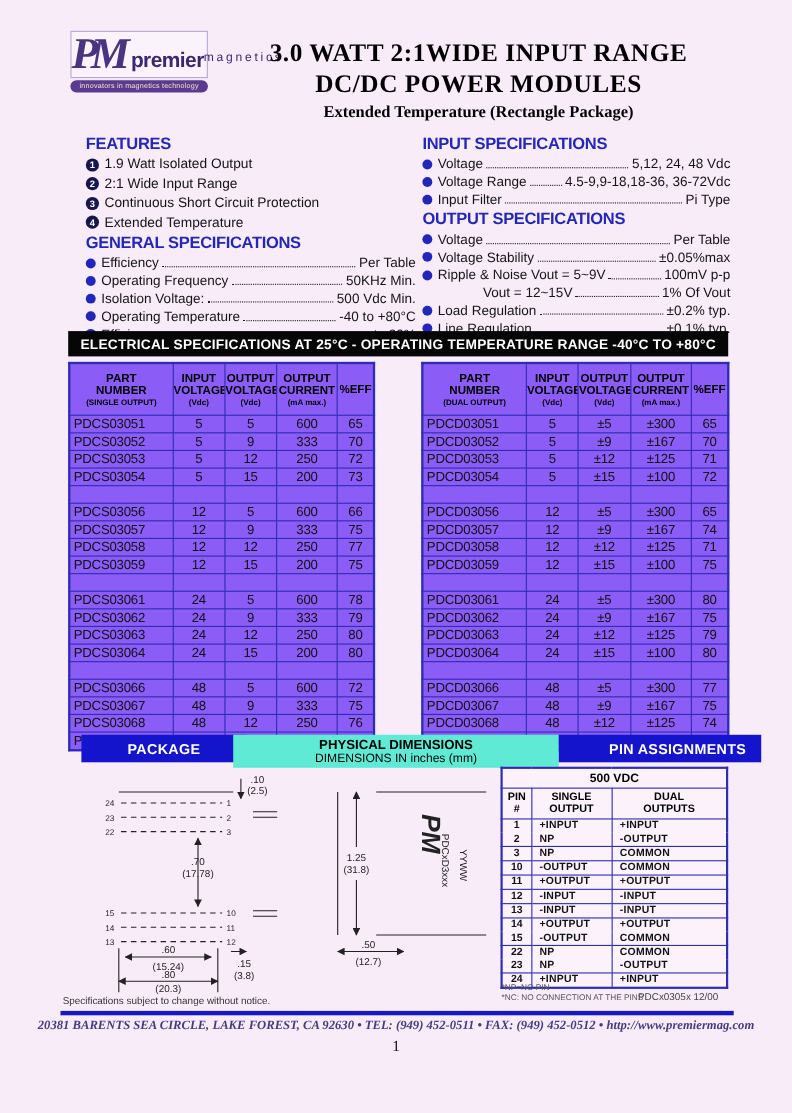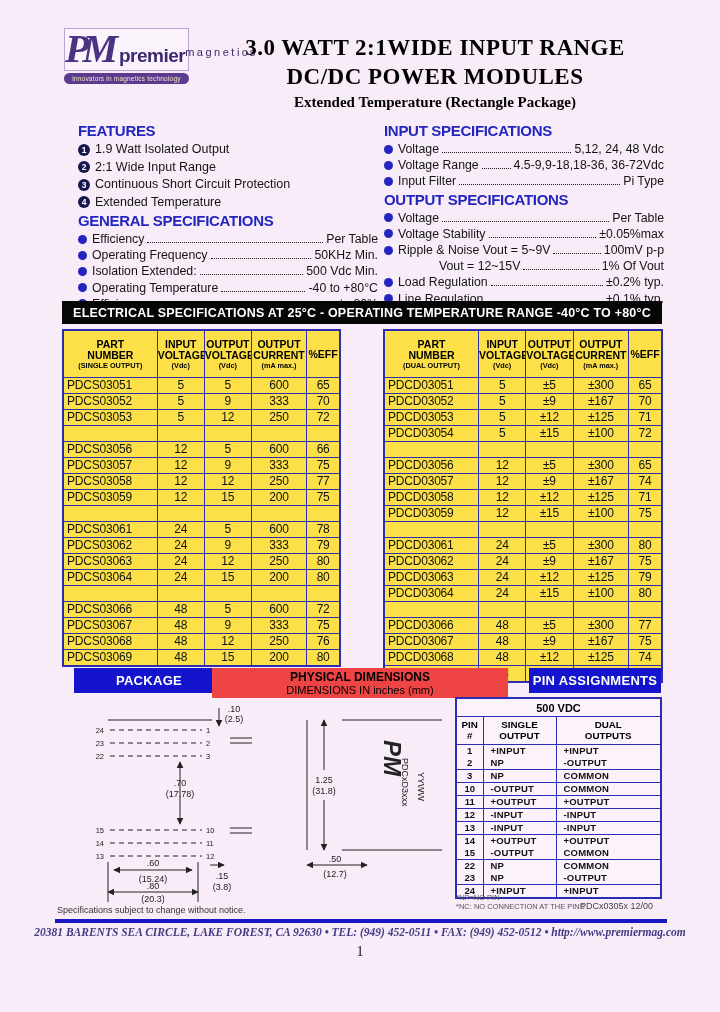--- a/index.html
+++ b/index.html
@@ -29,37 +29,37 @@
   .dot-bullet.hidden-bullet{visibility:hidden;}
   .spec-line.indent .hidden-bullet{flex-basis:50px;}
   .leader{flex:1;border-bottom:1.6px dotted #1c1c1c;margin:0 3px;height:0.72em;min-width:8px;}
   .spec-value{white-space:nowrap;}
 
   
   .elec-banner{position:absolute;left:62px;top:301px;width:600px;height:23px;background:#060606;color:#fff;
     font:700 12.5px "Liberation Sans",sans-serif;display:flex;align-items:center;justify-content:center;letter-spacing:0.2px;}
 
   
-  .elec{border-collapse:collapse;table-layout:fixed;background:#fde047;border:2px solid #2d2db4;}
+  .elec{border-collapse:collapse;table-layout:fixed;background:#8b5cf6;border:2px solid #2d2db4;}
   #single-table{position:absolute;left:62px;top:329px;width:279px;}
   #dual-table{position:absolute;left:383px;top:329px;width:280px;}
   .elec th,.elec td{border:1px solid #2d2db4;padding:0;overflow:hidden;}
   .elec thead th{height:46px;vertical-align:middle;text-align:center;}
   .h-main{font:700 10.5px "Liberation Sans",sans-serif;line-height:11px;color:#000;}
   .h-sub{font:700 7.3px "Liberation Sans",sans-serif;line-height:9px;color:#000;}
   .elec td{height:15px;font:400 12px "Liberation Sans",sans-serif;color:#111;text-align:center;line-height:15px;letter-spacing:-0.2px;}
   .elec td.pn{text-align:left;padding-left:3px;}
   .elec tr.spacer td{height:11px;}
 
   
   .banner-blue{position:absolute;height:25px;background:#1414cc;color:#fff;font:700 13px "Liberation Sans",sans-serif;
     display:flex;align-items:center;justify-content:center;letter-spacing:0.3px;}
   #pkg-banner{left:74px;top:668px;width:150px;}
-  #pin-banner{left:529px;top:668px;width:132px;}
-  .dim-head{position:absolute;left:212px;top:668px;width:296px;height:30px;background:#ef4444;text-align:center;color:#000;}
+  #pin-banner{left:508px;top:668px;width:152px;padding-left:32px;}
+  .dim-head{position:absolute;left:212px;top:668px;width:296px;height:30px;background:#5eead4;text-align:center;color:#000;}
   .dim-head .l1{font:700 12px "Liberation Sans",sans-serif;padding-top:2px;}
   .dim-head .l2{font:400 11px "Liberation Sans",sans-serif;}
 
   
   .pins{position:absolute;left:455px;top:697px;border-collapse:collapse;background:#fbf2fb;border:2px solid #2d2db4;width:205px;table-layout:fixed;}
   .pins th,.pins td{border:1px solid #2d2db4;padding:0;}
   .pt-title{font:700 11px "Liberation Sans",sans-serif;height:17px;text-align:center;color:#000;}
   .pins thead th.colh{font:700 9.8px "Liberation Sans",sans-serif;line-height:10.5px;height:27px;vertical-align:middle;text-align:center;color:#000;}
   .pins td{font:700 9.5px "Liberation Sans",sans-serif;height:12px;color:#111;line-height:12px;}
   .pins td.pinno{text-align:center;}
@@ -133,21 +133,21 @@
           <span class="spec-value">Per Table</span>
         </div>
         <div class="spec-line">
           <span class="dot-bullet"></span>
           <span class="spec-label">Operating Frequency</span>
           <span class="leader"></span>
           <span class="spec-value">50KHz Min.</span>
         </div>
         <div class="spec-line">
           <span class="dot-bullet"></span>
-          <span class="spec-label">Isolation Extended:</span>
+          <span class="spec-label">Isolation Voltage:</span>
           <span class="leader"></span>
           <span class="spec-value">500 Vdc Min.</span>
         </div>
         <div class="spec-line">
           <span class="dot-bullet"></span>
           <span class="spec-label">Operating Temperature</span>
           <span class="leader"></span>
           <span class="spec-value">-40 to +80°C</span>
         </div>
         <div class="spec-line">
@@ -273,20 +273,27 @@
           <td class="num">9</td>
           <td class="num">333</td>
           <td class="num">70</td>
         </tr>
         <tr>
           <td class="pn">PDCS03053</td>
           <td class="num">5</td>
           <td class="num">12</td>
           <td class="num">250</td>
           <td class="num">72</td>
+        </tr>
+        <tr>
+          <td class="pn">PDCS03054</td>
+          <td class="num">5</td>
+          <td class="num">15</td>
+          <td class="num">200</td>
+          <td class="num">73</td>
         </tr>
         <tr class="spacer">
           <td>&nbsp;</td>
           <td>&nbsp;</td>
           <td>&nbsp;</td>
           <td>&nbsp;</td>
           <td>&nbsp;</td>
         </tr>
         <tr>
           <td class="pn">PDCS03056</td>

